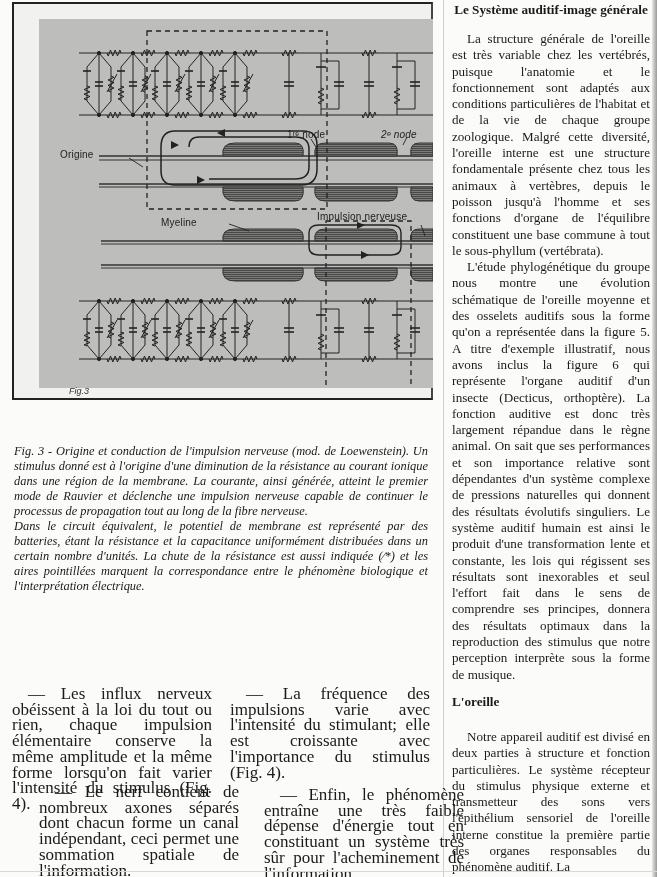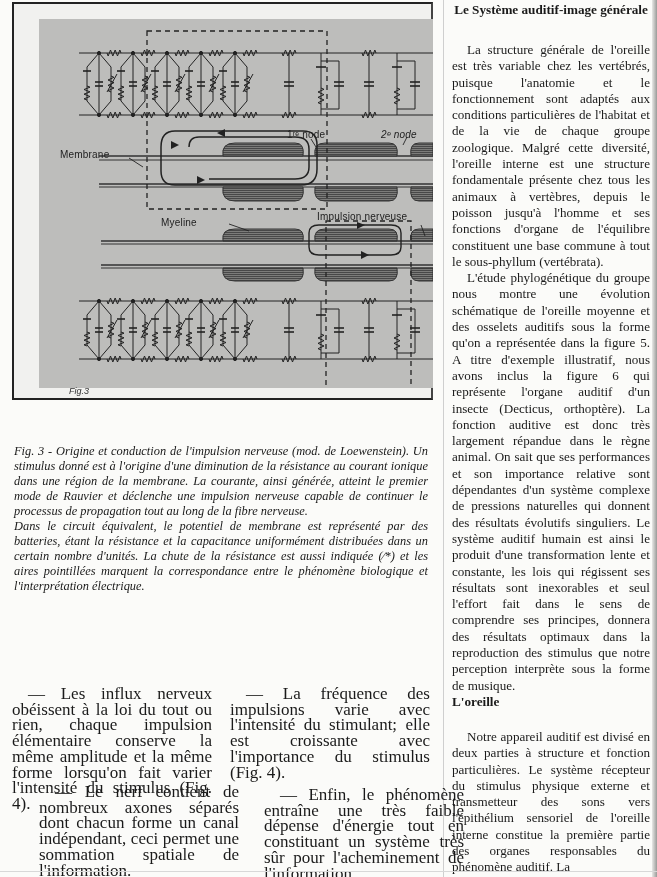--- a/index.html
+++ b/index.html
@@ -39,21 +39,21 @@
   .caption p { margin: 0; }
   .right-col {
     position: absolute; left: 452px; top: 3px; width: 198px;
     font-size: 13.1px; line-height: 16.3px; text-align: justify;
   }
   .right-col h2 {
     margin: 0; font-size: 13.2px; font-weight: bold; line-height: 14px;
     text-align: center;
   }
   .right-col p { margin: 0; text-indent: 15px; }
-  .right-col .p1 { margin-top: 25px; }
+  .right-col .p1 { margin-top: 14px; }
   .right-col .h2b { position: absolute; top: 692px; left: 0; }
   .right-col .p3 { position: absolute; top: 726px; left: 0; width: 198px; }
   .col-divider {
     position: absolute; left: 443px; top: 0; width: 1px; height: 877px;
     background: #cfcfcf;
   }
   .right-edge {
     position: absolute; left: 652px; top: 0; width: 5px; height: 877px;
     background: linear-gradient(to right, #e8e8e6, #9a9a98);
   }
@@ -307,21 +307,21 @@
 
       <path d="M108,12 L288,12 L288,190 L108,190 Z" stroke="#222" stroke-width="1.3" stroke-dasharray="5,4" fill="none"></path>
       <path d="M287,202 L372,202 L372,370 L287,370 Z" stroke="#222" stroke-width="1.3" stroke-dasharray="5,4" fill="none"></path>
 
       <line x1="104" y1="148" x2="90" y2="139" stroke="#222" stroke-width="0.9"></line>
       <line x1="190" y1="205" x2="210" y2="212" stroke="#222" stroke-width="0.9"></line>
       <line x1="272" y1="120" x2="277" y2="128" stroke="#222" stroke-width="0.9"></line>
       <line x1="368" y1="118" x2="364" y2="126" stroke="#222" stroke-width="0.9"></line>
       <line x1="386" y1="217" x2="382" y2="206" stroke="#222" stroke-width="0.9"></line>
     </svg>
-    <div class="diag-text" style="left:21px;top:130px;">Membrane</div>
+    <div class="diag-text" style="left:21px;top:130px;">Origine</div>
     <div class="diag-text" style="left:248px;top:110px;">1ʳᵉ node</div>
     <div class="diag-text" style="left:342px;top:110px;font-style:italic;">2ᵉ node</div>
     <div class="diag-text" style="left:122px;top:198px;">Myeline</div>
     <div class="diag-text" style="left:278px;top:192px;">Impulsion nerveuse</div>
     <div class="fig-label">Fig.3</div>
   </div>
 </div>
 
 <div class="caption">
   <p>Fig. 3 - Origine et conduction de l'impulsion nerveuse (mod. de Loewenstein). Un stimulus donné est à l'origine d'une diminution de la résistance au courant ionique dans une région de la membrane. La courante, ainsi générée, atteint le premier mode de Rauvier et déclenche une impulsion nerveuse capable de continuer le processus de propagation tout au long de la fibre nerveuse.</p>

